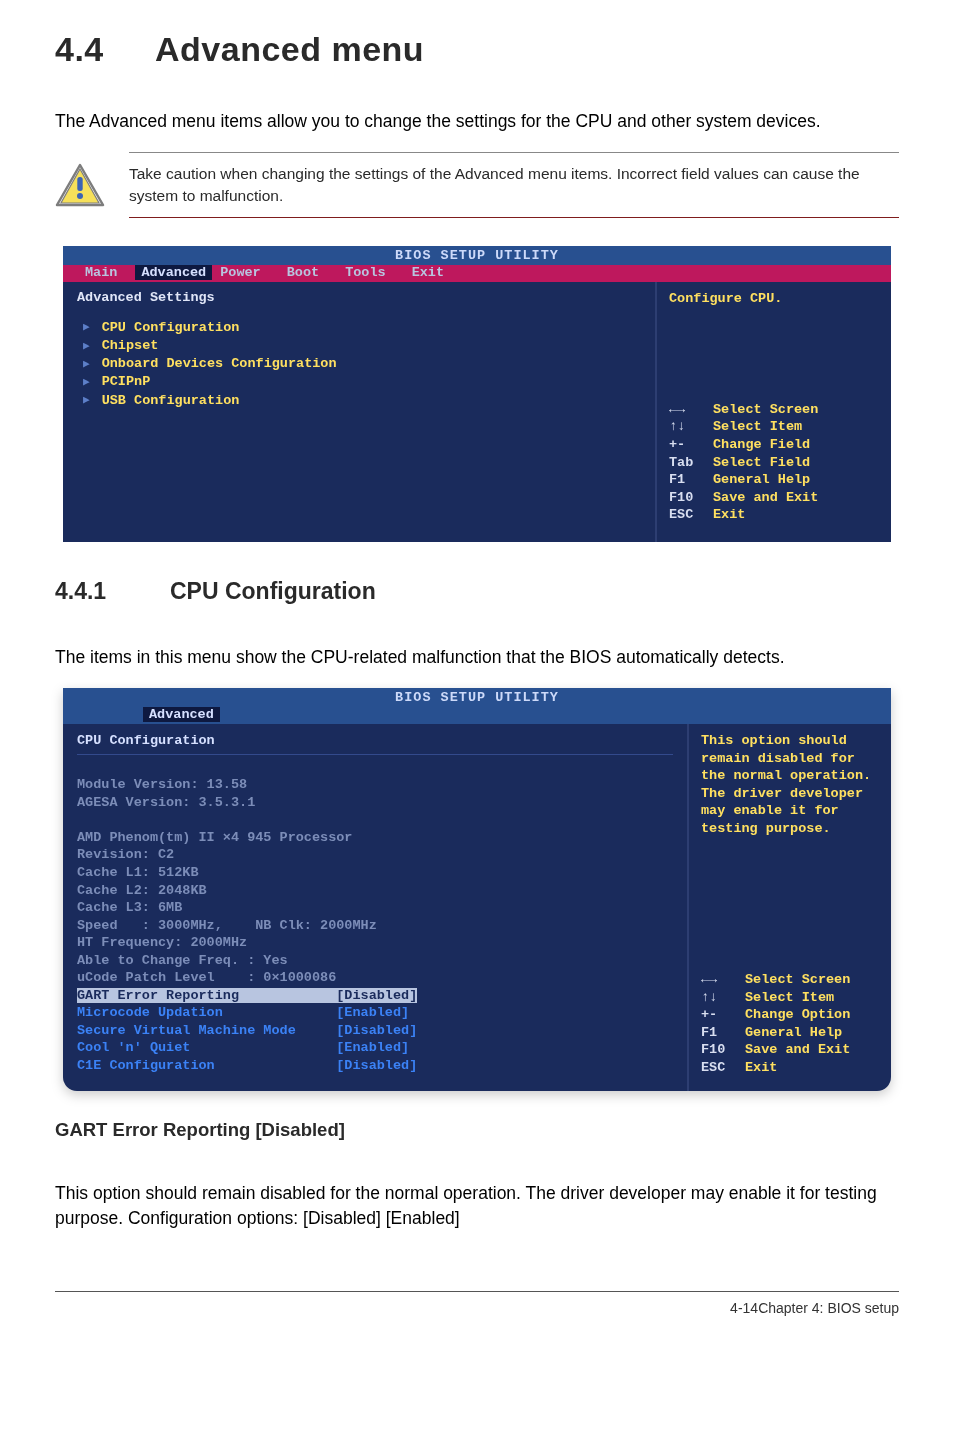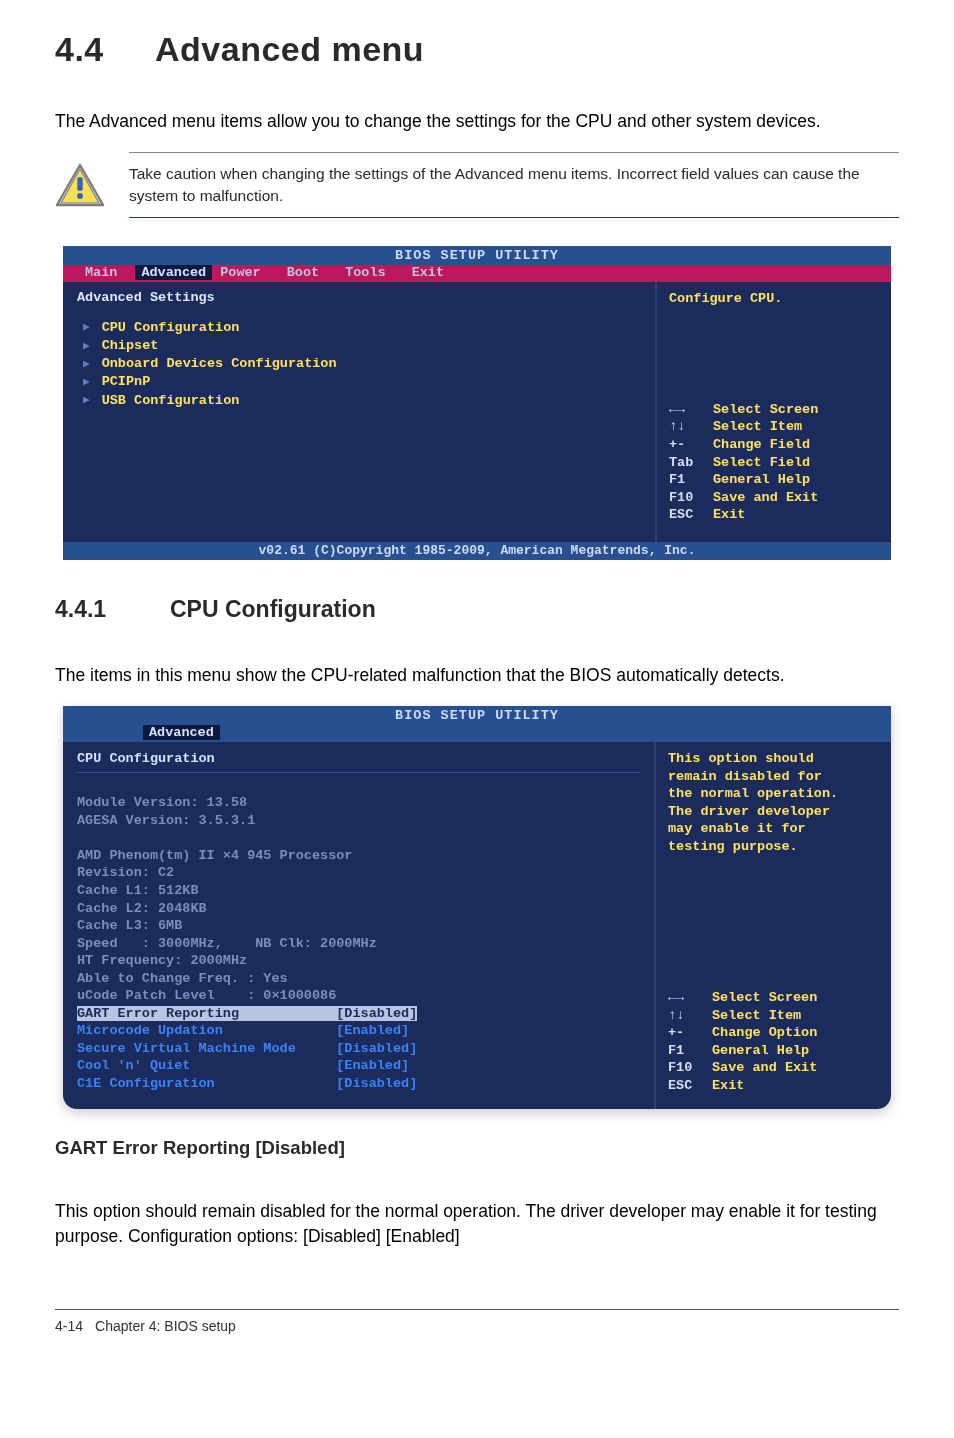--- a/index.html
+++ b/index.html
@@ -148,21 +148,21 @@
       padding: 8px 14px 16px 14px;
       border-right: 2px solid #2d3e72;
       line-height: 1.3;
       white-space: pre;
       color: #7c8db8;
     }
     .bios2-left .hl { color: #d6e0ff; }
     .bios2-left .yl { color: #3b82f6; }
     .bios2-left .sel { background: #b8c5e0; color: #1a2b5c; }
     .bios2-right {
-      width: 235px;
+      width: 202px;
       padding: 8px 10px 14px 12px;
       display: flex;
       flex-direction: column;
       justify-content: space-between;
     }
     .bios2-right .top { color: #ffe060; line-height: 1.3; white-space: pre-wrap; }
     .bios2-right .keys2 { line-height: 1.3; }
     .bios2-right .row { display: flex; }
     .bios2-right .k { width: 44px; color: #d8def0; }
     .bios2-right .d { color: #ffe060; }
@@ -172,27 +172,26 @@
       margin: 10px 0 14px 0;
     }
     .subsection-title .num { display: inline-block; width: 115px; }
     .gart-title {
       font-size: 18.5px;
       font-weight: bold;
       margin: 6px 0 10px 0;
     }
     .footer {
       display: flex;
-      justify-content: flex-start;
+      justify-content: flex-end;
       border-top: 1px solid #555;
       padding-top: 8px;
       margin-top: 60px;
       font-size: 14px;
       color: #333;
-      gap: 12px;
     }
     hr.thin { border: none; border-top: 1px solid #aaa; margin: 4px 0; }
   </style>
 </head>
 <body>
 
 <div class="main-title">
   <span class="num">4.4</span><span>Advanced menu</span>
 </div>
 
@@ -273,21 +272,20 @@
             <span class="k">F10</span>
             <span class="d">Save and Exit</span>
           </div>
         <div class="row">
             <span class="k">ESC</span>
             <span class="d">Exit</span>
           </div>
       </div>
     </div>
   </div>
-  <div class="bios-copyright">v02.61 (C)Copyright 1985-2009, American Megatrends, Inc.</div>
 </div>
 
 <div class="subsection-title">
   <span class="num">4.4.1</span><span>CPU Configuration</span>
 </div>
 <div class="body-text">The items in this menu show the CPU-related malfunction that the BIOS automatically detects.</div>
 
 <div class="bios-rounded-wrap">
 <div class="bios-rounded">
   <div class="adv-title2">BIOS SETUP UTILITY</div>

